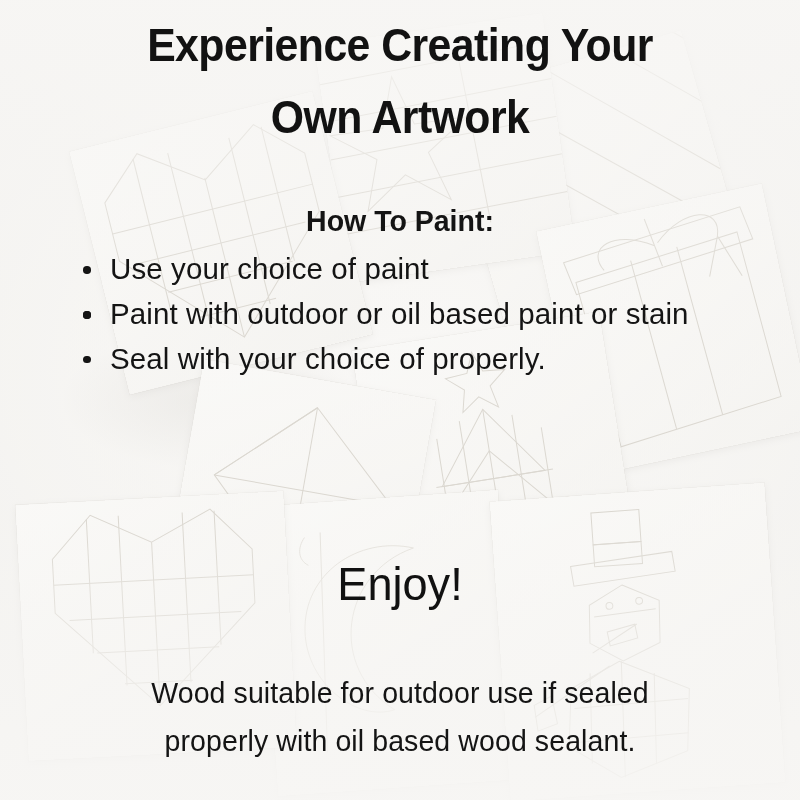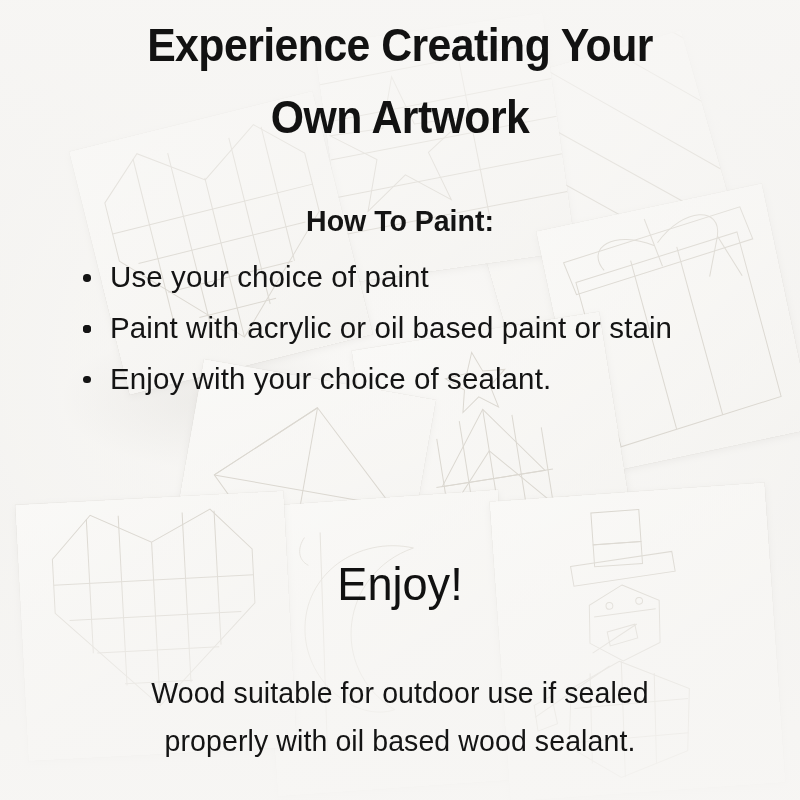--- a/index.html
+++ b/index.html
@@ -87,21 +87,20 @@
   }
   #bullets li{
     position:relative;
     padding-left:36px;
     color:#141414;
     font-size:29.5px;
     line-height:1.45;
     font-family:"Liberation Sans Narrow","Liberation Sans", sans-serif;
     letter-spacing:.1px;
     margin-bottom:2px;
-    margin-top:8px;
   }
   #bullets li .dot{
     position:absolute;left:9px;top:.62em;
     width:7.5px;height:7.5px;border-radius:50%;
     background:#141414;
   }
 
   #enjoy{
     position:absolute;left:0;right:0;top:556px;
     text-align:center;
@@ -293,25 +292,25 @@
     <ul id="bullets">
       <li>
         <span class="dot"></span>
         <span>Use your choice of paint</span>
       </li>
       <li>
         <span class="dot"></span>
       </li>
       <li>
         <span class="dot"></span>
-        <span>Paint with acrylic or oil based paint or stain</span>
+        <span>Paint with outdoor or oil based paint or stain</span>
       </li>
       <li>
         <span class="dot"></span>
-        <span>Enjoy with your choice of sealant.</span>
+        <span>Seal with your choice of properly.</span>
       </li>
     </ul>
 
     <div id="enjoy">Enjoy!</div>
 
     <div class="footer" id="foot-l1">Wood suitable for outdoor use if sealed</div>
     <div class="footer" id="foot-l2">properly with oil based wood sealant.</div>
   </div>
 
 </div>

